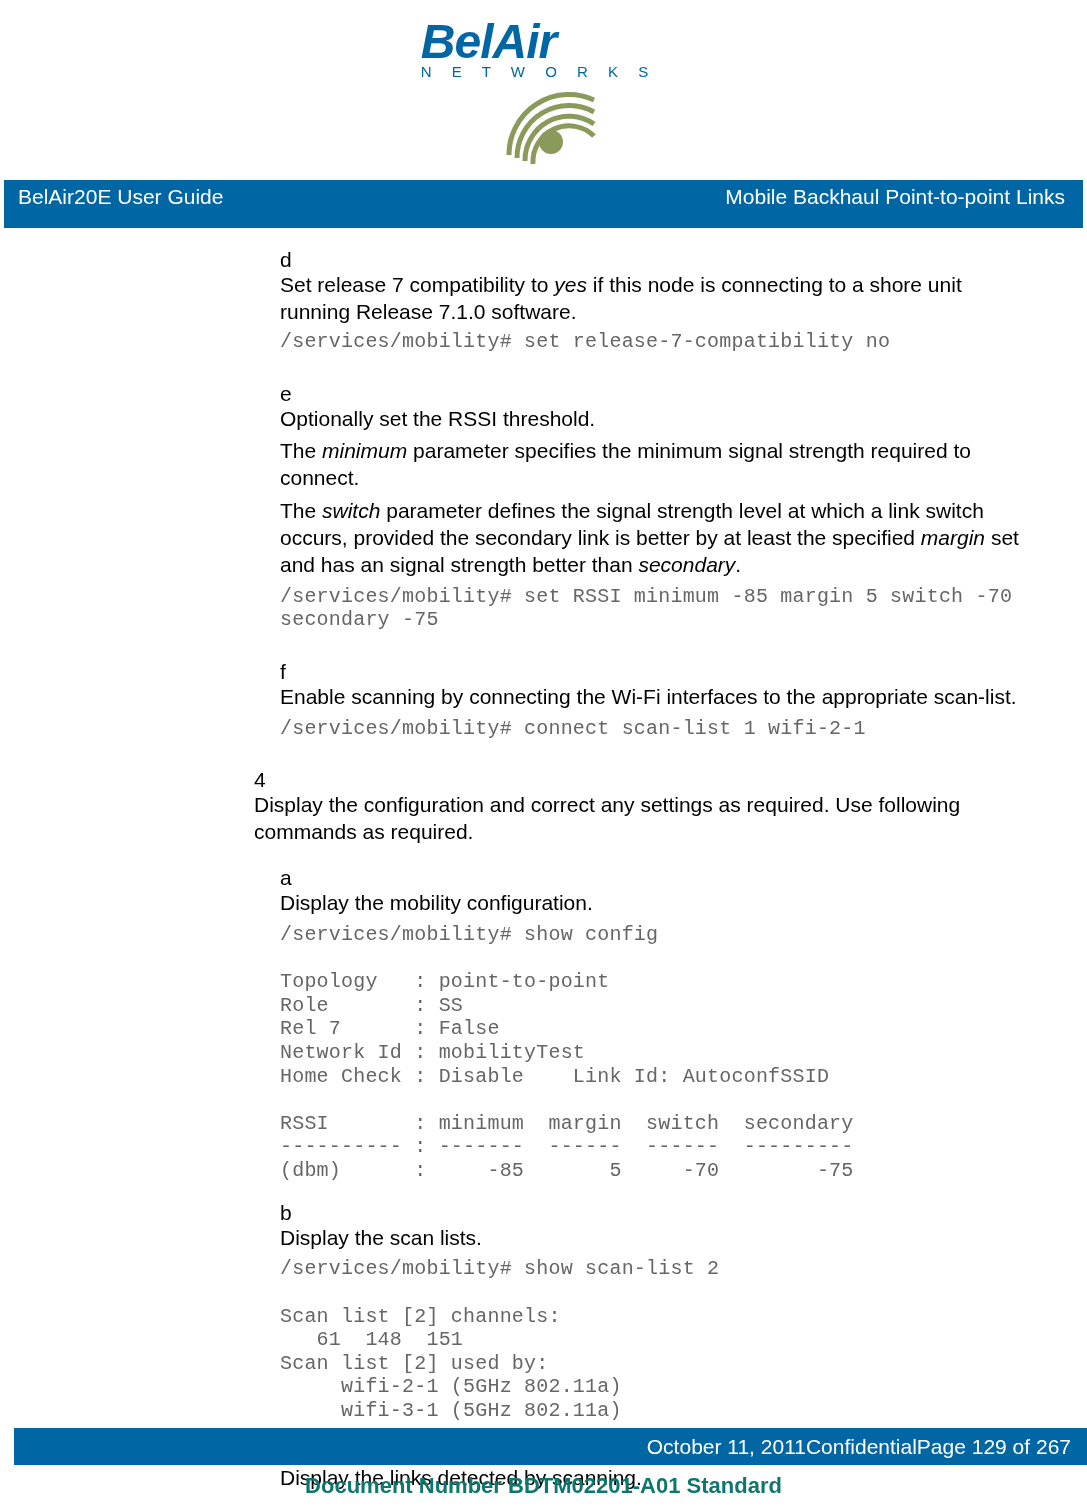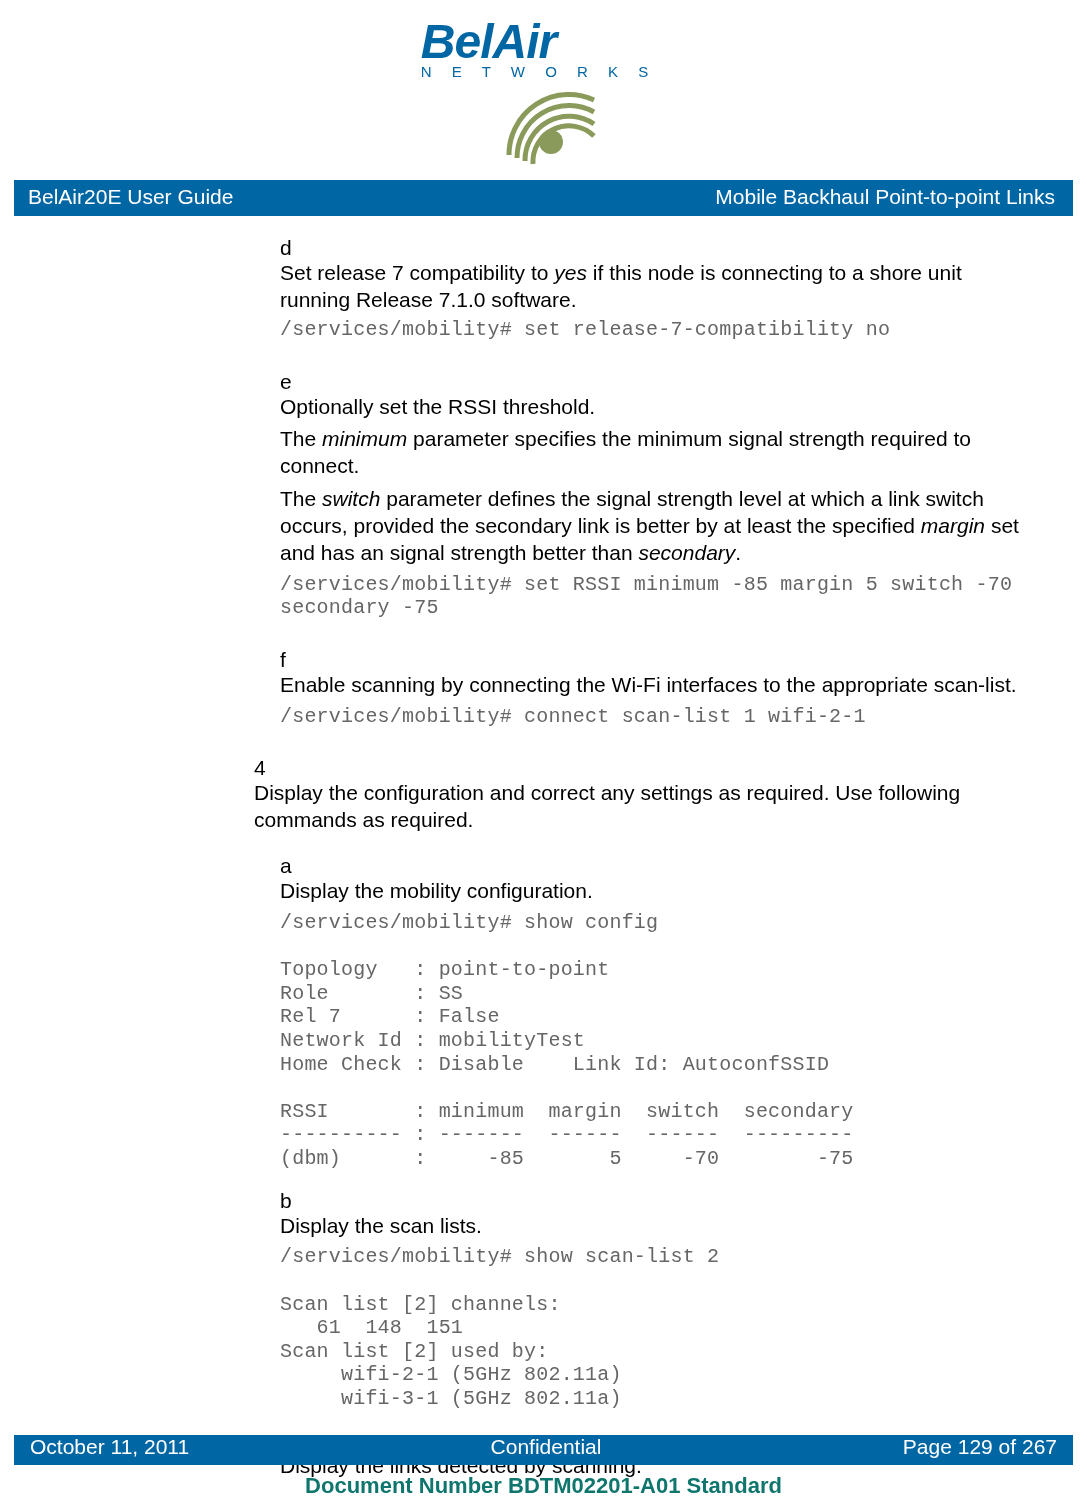--- a/index.html
+++ b/index.html
@@ -41,23 +41,23 @@
     .logo-right {
       width: 120px;
       height: 90px;
     }
     .title-bar {
       background: #0066a4;
       color: #fff;
       display: flex;
       justify-content: space-between;
       align-items: center;
-      padding: 5px 18px 7px 14px;
+      padding: 5px 18px 19px 14px;
       font-size: 21px;
-      margin: 0 14px;
+      margin: 0 4px;
       gap: 12px;
     }
     .content {
       padding: 20px 30px 0 280px;
     }
     .list-item {
       margin-bottom: 16px;
     }
     .marker {
       display: inline-block;
@@ -84,26 +84,26 @@
       color: #666;
       line-height: 1.18;
       white-space: pre;
       margin: 4px 0 12px 0;
       letter-spacing: 0.2px;
     }
     .footer-bar {
       position: absolute;
       bottom: 46px;
       left: 14px;
-      right: 14px;
+      right: 0;
       background: #0066a4;
       color: #fff;
       display: flex;
-      justify-content: space-between;
-      padding: 0 16px 6px 16px;
+      justify-content: flex-end;
+      padding: 7px 16px 6px 16px;
       font-size: 21px;
     }
     .doc-number {
       position: absolute;
       bottom: 12px;
       left: 0;
       right: 0;
       text-align: center;
       font-size: 22px;
       font-weight: bold;

